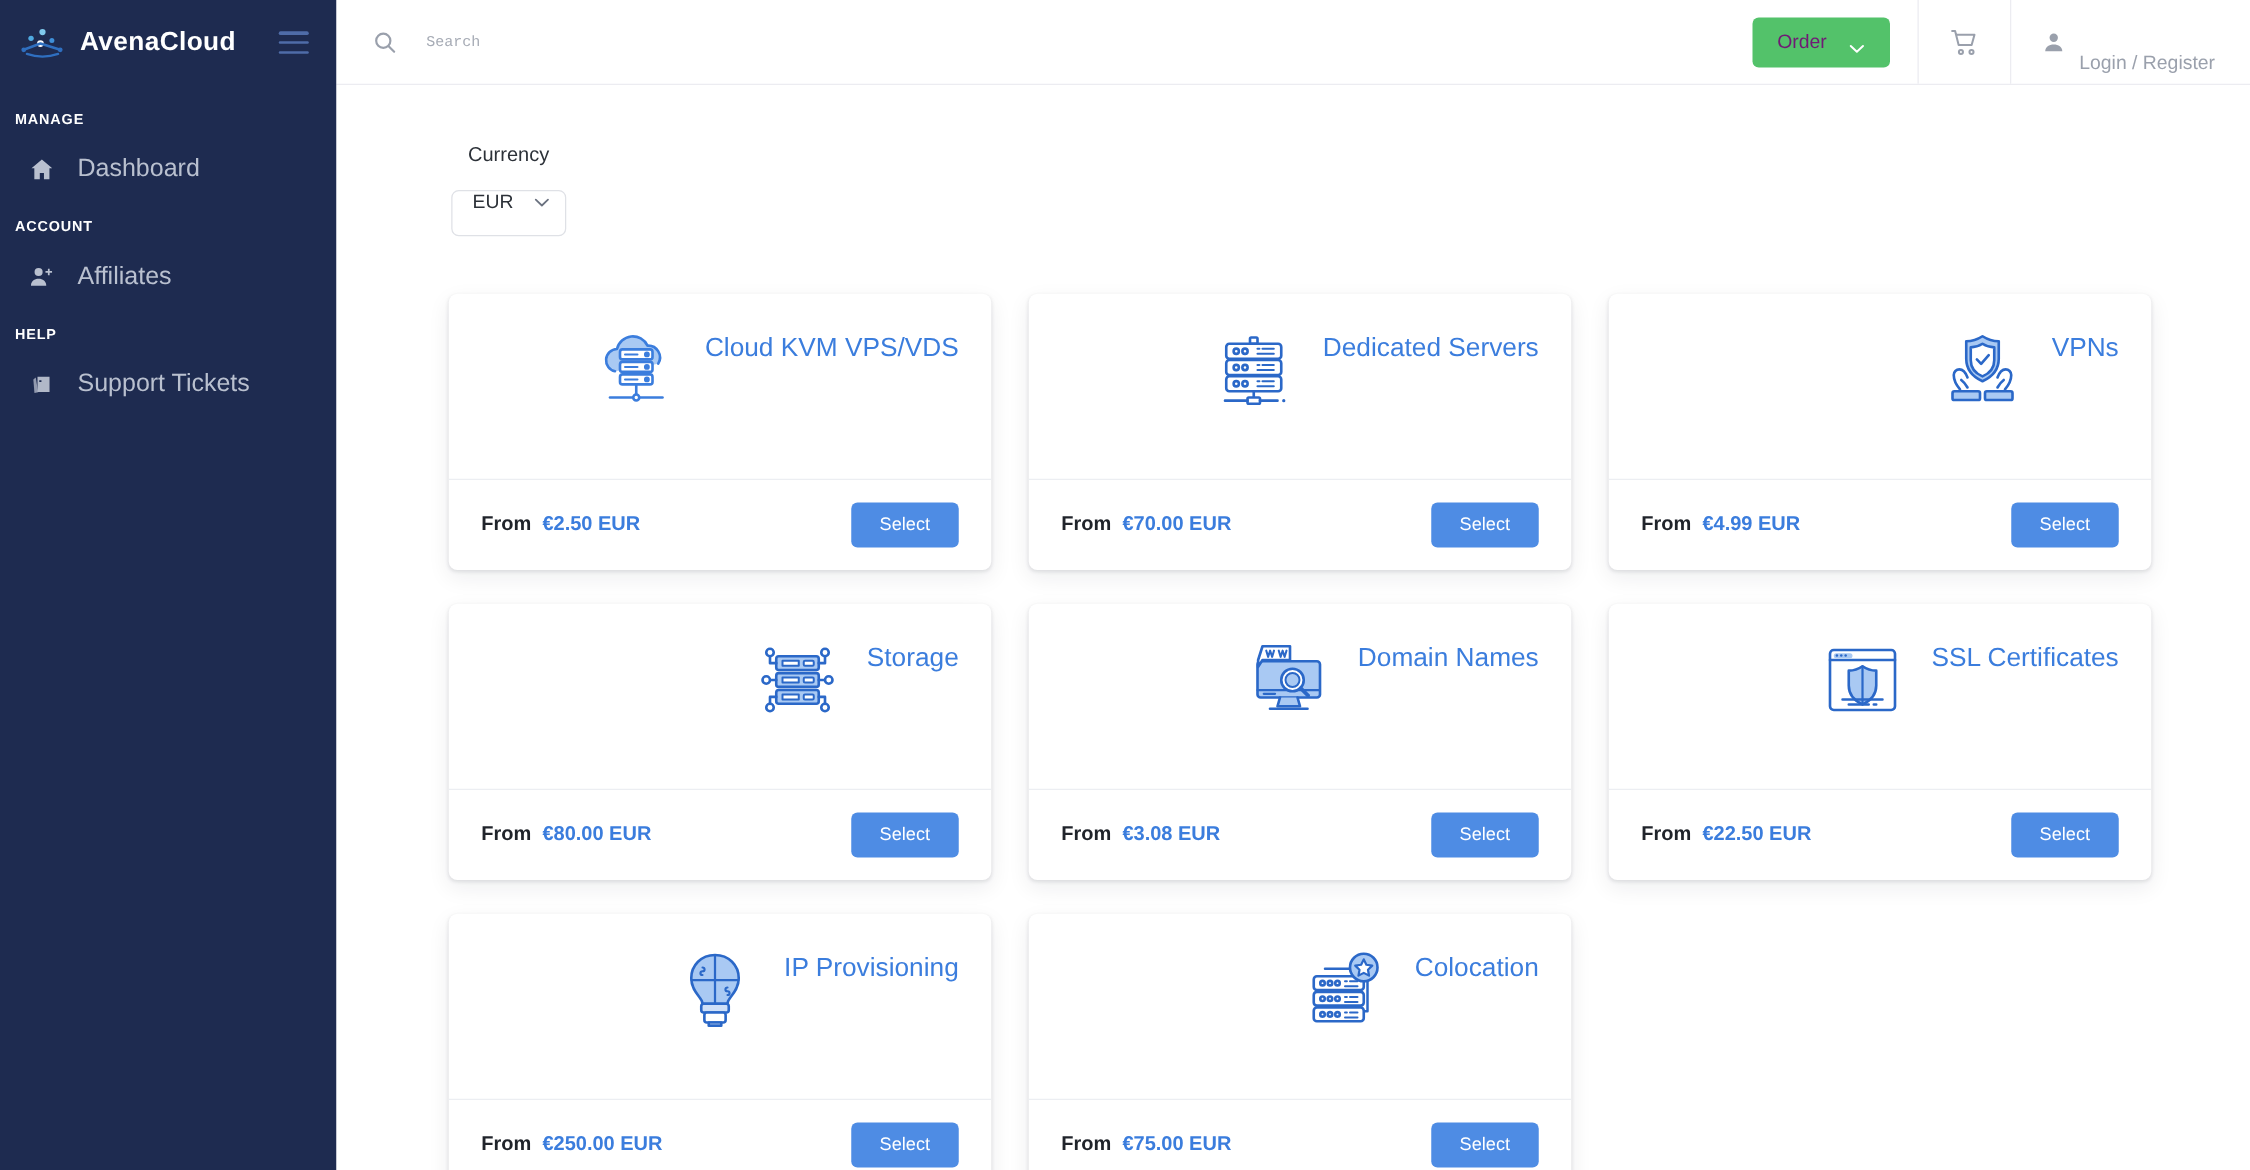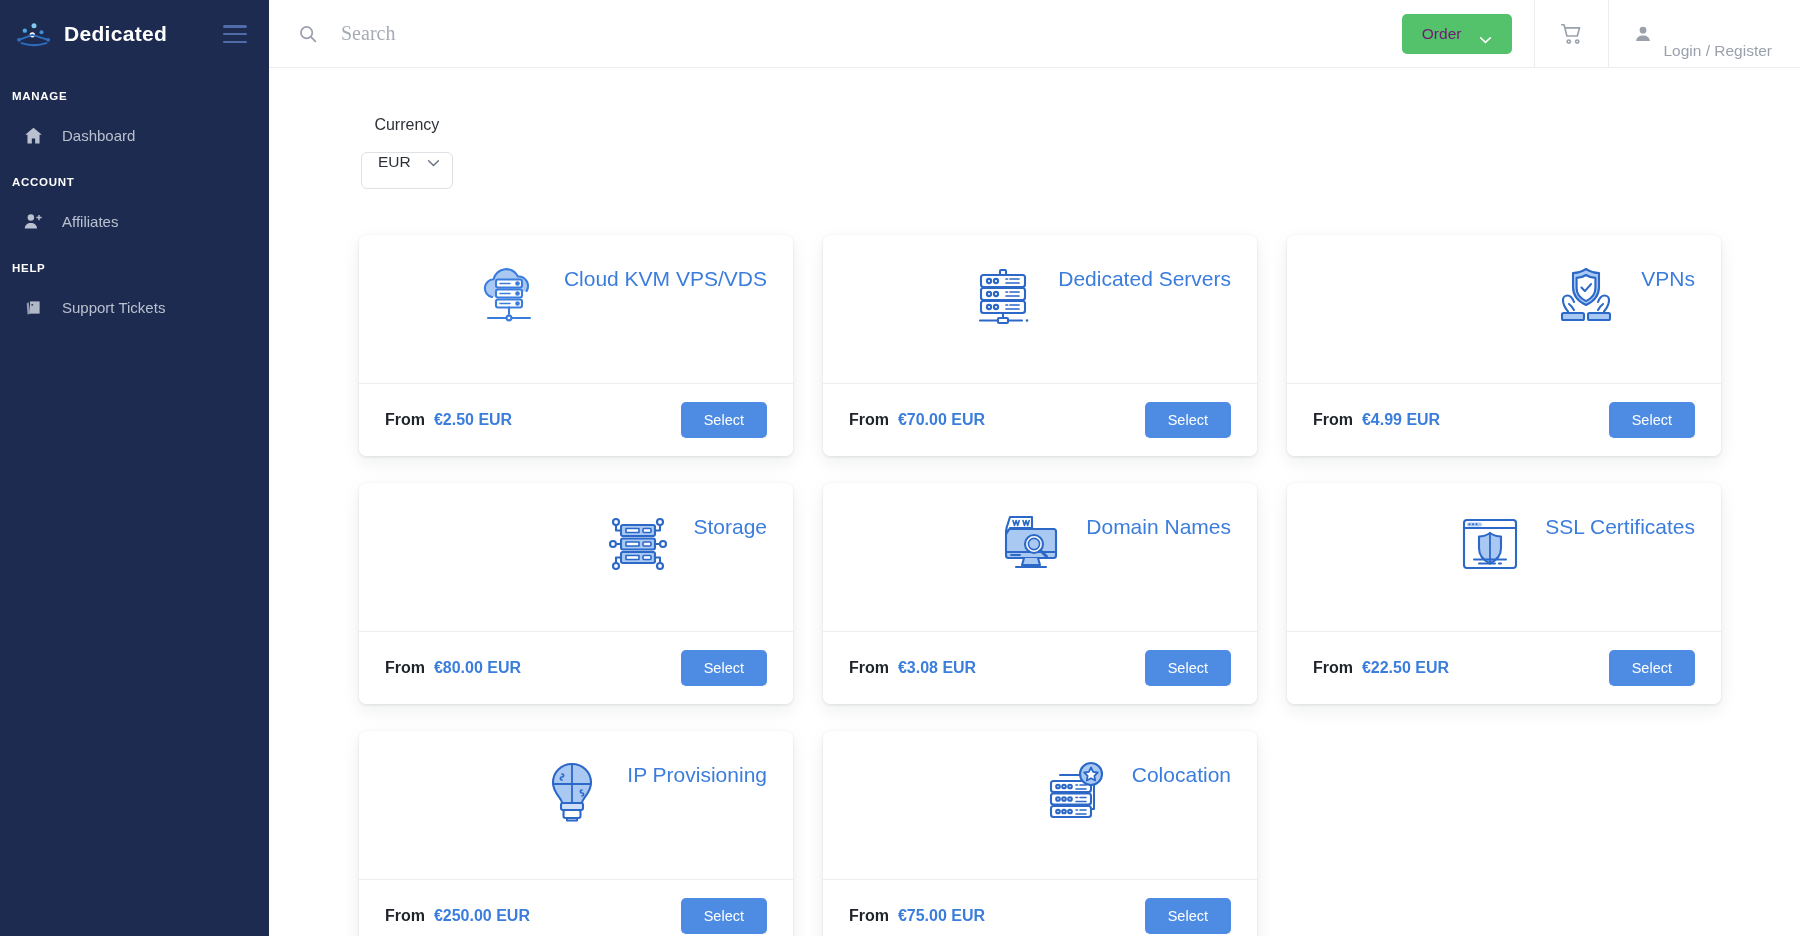--- a/index.html
+++ b/index.html
@@ -37,42 +37,42 @@
   .hamburger i { display:block; height: 2.5px; background: #4f6ca8; border-radius: 2px; }
 
   .nav-section { margin-top: 22px; }
   .nav-caption {
     font-size: 11.5px; font-weight: bold; letter-spacing: .7px;
     color: #ffffff; padding: 0 0 0 12px; margin-bottom: 14px;
   }
   .nav-item {
     display: flex; align-items: center; gap: 18px;
     padding: 8px 0 8px 22px; cursor: pointer;
-    color: #b9c0cf; font-size: 15px;
+    color: #b9c0cf; font-size: 20px;
   }
   .nav-icon { width: 22px; height: 22px; flex: 0 0 auto; display:flex; align-items:center; justify-content:center; }
   .nav-label { line-height: 1; }
 
   
   .main { flex: 1 1 auto; height: 936px; background: #ffffff; display: flex; flex-direction: column; }
 
   .topbar {
     height: 68px; min-height: 68px;
     display: flex; align-items: stretch;
     border-bottom: 1px solid #ececf1;
     background: #ffffff;
   }
   .search-wrap {
     flex: 1 1 auto; display: flex; align-items: center; gap: 22px; padding-left: 28px;
   }
   .search-icon { width: 22px; height: 22px; color: #9aa0ac; flex: 0 0 auto; }
   .search-input {
     border: none; outline: none; background: transparent;
-    font-family: Liberation Serif, serif;
-    font-size: 20px; color: #0f172a; width: 70%; height: 40px;
+    font-family: Liberation Mono, monospace;
+    font-size: 12px; color: #0f172a; width: 70%; height: 40px;
   }
   .search-input::placeholder { color: #a6abb5; }
 
   .order-wrap { display: flex; align-items: center; padding-right: 22px; }
   .order-btn {
     background: #53c26a; color: #701a75; border: none; border-radius: 5px;
     height: 40px; padding: 0 20px;
     font-family: "Liberation Sans", sans-serif;
     font-size: 15.5px; cursor: pointer;
     display: flex; align-items: center; gap: 18px;
@@ -164,21 +164,21 @@
           <circle cx="24" cy="8" r="3" fill="#7fc9ec"></circle>
           <circle cx="13" cy="14" r="2.6" fill="#4fa9e0"></circle>
           <circle cx="33" cy="16" r="2.4" fill="#3f8fd8"></circle>
           <circle cx="22" cy="19" r="3.2" fill="#ffffff"></circle>
           <circle cx="6" cy="25" r="2.3" fill="#2f6fc0"></circle>
           <circle cx="41" cy="25" r="2.3" fill="#2f6fc0"></circle>
           <path d="M6 25 L22 19 L41 25" stroke="#2f6fc0" stroke-width="2.4" fill="none" stroke-linecap="round" stroke-linejoin="round"></path>
           <path d="M9 29 Q24 34 39 29" stroke="#2f6fc0" stroke-width="2.2" fill="none" stroke-linecap="round"></path>
         </svg>
       </span>
-      <span class="brand-name">Dedicated</span>
+      <span class="brand-name">AvenaCloud</span>
       <span class="hamburger">
           <i></i>
           <i></i>
           <i></i>
         </span>
     </div>
 
     <div class="nav-section">
       <div class="nav-caption">MANAGE</div>
       <div class="nav-item">

